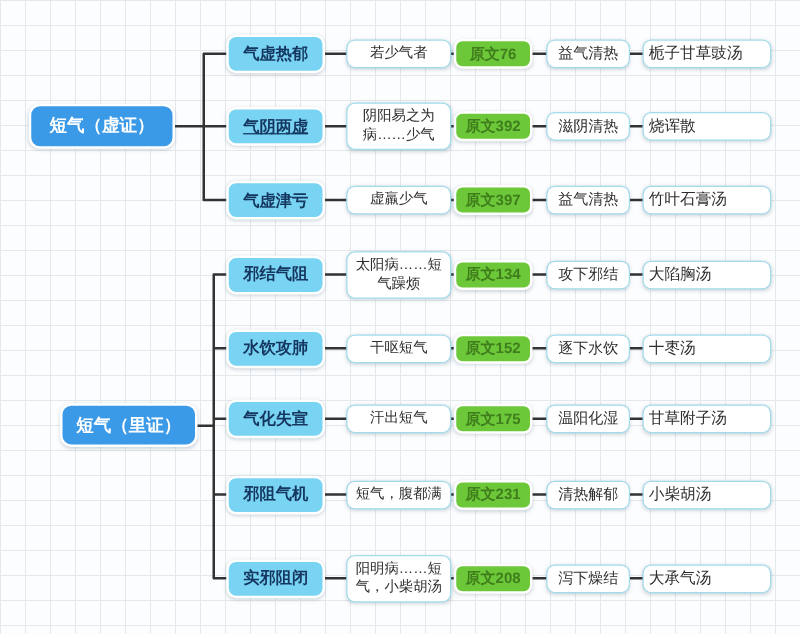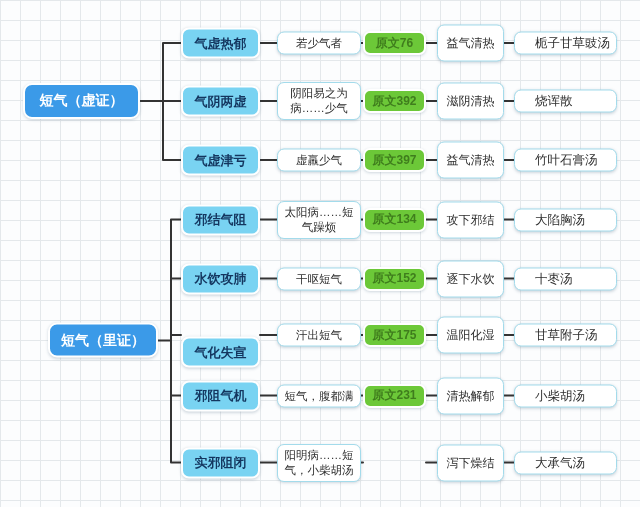--- a/index.html
+++ b/index.html
@@ -31,27 +31,27 @@
     border:2px solid #fff;border-radius:7px;color:var(--green-text,#3f7d1d);
     font-weight:bold;font-size:12px;
     display:flex;align-items:center;justify-content:center;white-space:nowrap;
   }
   .whitebox{
     background:#fff;border:1.5px solid var(--box-border,#a3dbeb);border-radius:7px;
     color:var(--box-text,#2e2e2e);font-size:11.5px;line-height:15px;
   }
   .symptom{width:84px;padding:3px 6px;text-align:center;}
   .method{
-    width:67px;height:37px;font-size:12px;
+    width:67px;height:23px;font-size:12px;
     display:flex;align-items:center;justify-content:center;white-space:nowrap;
   }
   .formula{
     width:103px;height:23px;font-size:12.5px;
     display:flex;align-items:center;justify-content:flex-start;
-    padding-left:20px;white-space:nowrap;
+    padding-left:4px;white-space:nowrap;
   }
 </style>
 </head>
 <body>
 
 <div id="canvas">
 
   <svg id="wires" viewBox="0 0 640 507" xmlns="http://www.w3.org/2000/svg">
     <path fill="none" stroke="var(--line,#333)" stroke-width="2" stroke-linecap="round" d="
       M140 101 H163  M163 43 V160
@@ -71,21 +71,21 @@
 
   <div class="node root" style="left:23px;top:101px;">短气（虚证）</div>
   <div class="node root" style="left:48px;top:340px;width:110px;height:35px;">短气（里证）</div>
 
   <div class="node branch" style="left:181px;top:43px;">气虚热郁</div>
   <div class="node whitebox symptom" style="left:277px;top:43px;">若少气者</div>
   <div class="node ref" style="left:363px;top:43px;">原文76</div>
   <div class="node whitebox method" style="left:437px;top:43px;">益气清热</div>
   <div class="node whitebox formula" style="left:514px;top:43px;">栀子甘草豉汤</div>
 
-  <div class="node branch" style="left:181px;top:101px;">气阴两虚</div>
+  <div class="node branch" style="left:181px;top:101px;text-decoration:underline;">气阴两虚</div>
   <div class="node whitebox symptom" style="left:277px;top:101px;">阴阳易之为病……少气</div>
   <div class="node ref" style="left:363px;top:101px;">原文392</div>
   <div class="node whitebox method" style="left:437px;top:101px;">滋阴清热</div>
   <div class="node whitebox formula" style="left:514px;top:101px;">烧诨散</div>
 
   <div class="node branch" style="left:181px;top:160px;">气虚津亏</div>
   <div class="node whitebox symptom" style="left:277px;top:160px;">虚羸少气</div>
   <div class="node ref" style="left:363px;top:160px;">原文397</div>
   <div class="node whitebox method" style="left:437px;top:160px;">益气清热</div>
   <div class="node whitebox formula" style="left:514px;top:160px;">竹叶石膏汤</div>
@@ -95,30 +95,31 @@
   <div class="node ref" style="left:363px;top:219.5px;">原文134</div>
   <div class="node whitebox formula" style="left:514px;top:219.5px;">大陷胸汤</div>
   <div class="node whitebox method" style="left:437px;top:219.5px;">攻下邪结</div>
 
   <div class="node branch" style="left:181px;top:278.5px;">水饮攻肺</div>
   <div class="node whitebox symptom" style="left:277px;top:278.5px;">干呕短气</div>
   <div class="node ref" style="left:363px;top:278.5px;">原文152</div>
   <div class="node whitebox method" style="left:437px;top:278.5px;">逐下水饮</div>
   <div class="node whitebox formula" style="left:514px;top:278.5px;">十枣汤</div>
 
-  <div class="node branch" style="left:181px;top:352px;">气化失宣</div>
+  <div class="node branch" style="left:181px;top:335px;">气化失宣</div>
   <div class="node whitebox symptom" style="left:277px;top:335px;">汗出短气</div>
   <div class="node ref" style="left:363px;top:335px;">原文175</div>
   <div class="node whitebox method" style="left:437px;top:335px;text-align:right;">温阳化湿</div>
   <div class="node whitebox formula" style="left:514px;top:335px;">甘草附子汤</div>
 
   <div class="node branch" style="left:181px;top:395.5px;">邪阻气机</div>
   <div class="node whitebox symptom" style="left:277px;top:395.5px;">短气，腹都满</div>
   <div class="node ref" style="left:363px;top:395.5px;">原文231</div>
   <div class="node whitebox method" style="left:437px;top:395.5px;">清热解郁</div>
   <div class="node branch" style="left:181px;top:462.5px;">实邪阻闭</div>
 
   <div class="node whitebox formula" style="left:514px;top:395.5px;">小柴胡汤</div>
   <div class="node whitebox symptom" style="left:277px;top:462.5px;">阳明病……短气，小柴胡汤</div>
+  <div class="node ref" style="left:363px;top:462.5px;">原文208</div>
   <div class="node whitebox method" style="left:437px;top:462.5px;">泻下燥结</div>
   <div class="node whitebox formula" style="left:514px;top:462.5px;">大承气汤</div>
 
 </div>
 
 </body></html>

